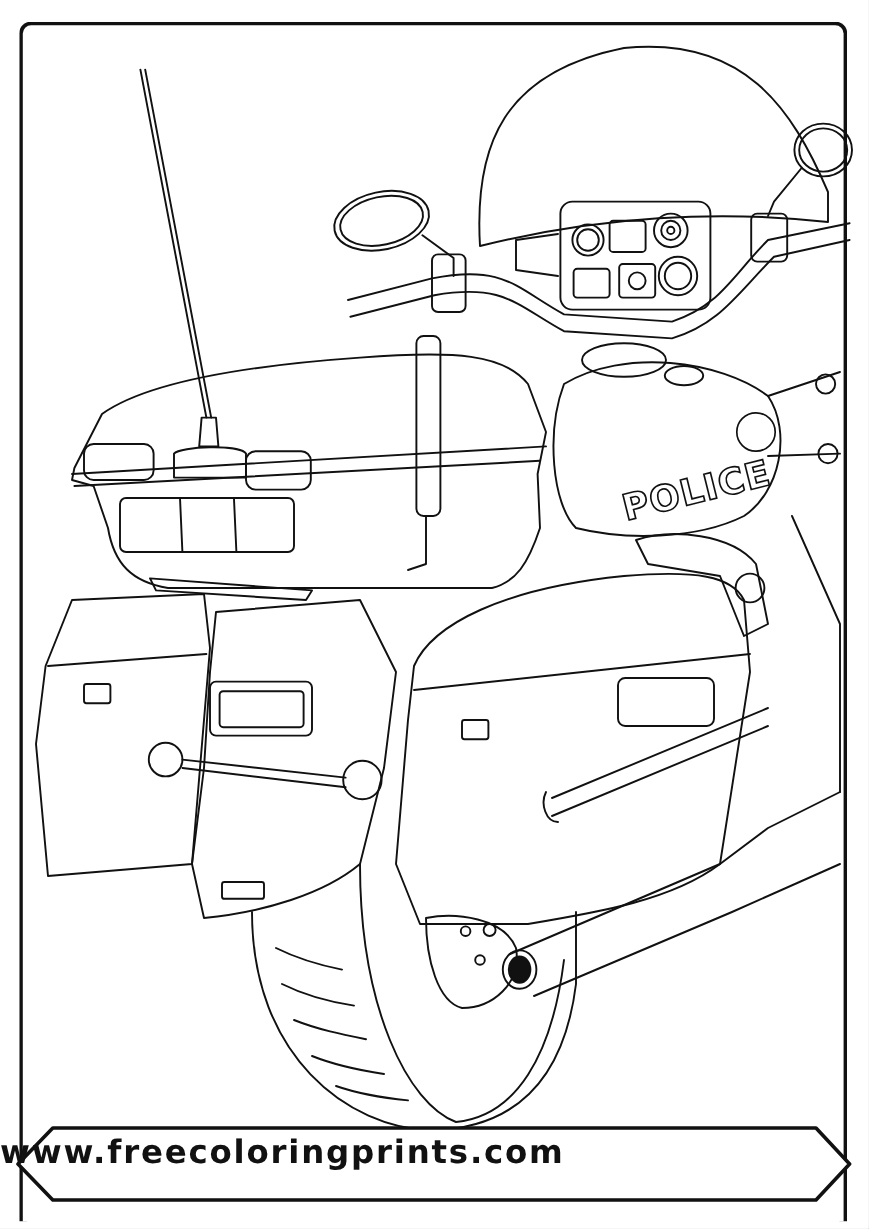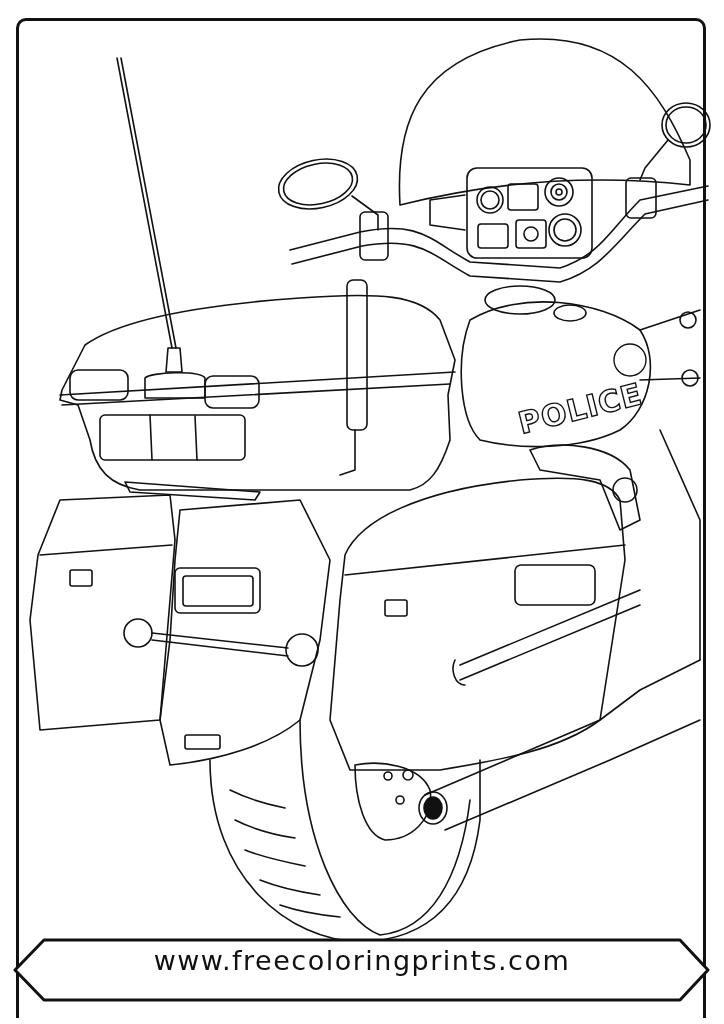--- a/index.html
+++ b/index.html
@@ -1,19 +1,19 @@
 <!DOCTYPE html>
 <html><head>
 <meta charset="utf-8">
 <style>
   html, body { margin:0; padding:0; background:#ffffff; }
   body { width:724px; height:1024px; position:relative; overflow:hidden; font-family:"DejaVu Sans", sans-serif; }
   .page-frame { position:absolute; left:16px; top:18px; width:690px; height:1000px; box-sizing:border-box; border:3px solid #111; border-bottom:none; border-radius:10px 10px 0 0; }
   svg.art { position:absolute; left:0; top:0; }
-  .banner-text { position:absolute; left:0; top:945px; width:724px; text-align:center; font-family:"DejaVu Sans", sans-serif; font-weight:normal; font-size:27px; letter-spacing:1.5px; color:#111; }
+  .banner-text { position:absolute; left:0; top:945px; width:724px; text-align:left; font-family:"DejaVu Sans", sans-serif; font-weight:bold; font-size:27px; letter-spacing:1.5px; color:#111; }
 </style>
 </head>
 <body>
 
 <div class="page-frame"></div>
 
 <svg class="art" width="724" height="1024" viewBox="0 0 724 1024" fill="none" stroke="#111" stroke-width="1.6" stroke-linecap="round" stroke-linejoin="round">
 
   <path d="M400 205 C395 120 420 60 520 40 C620 30 660 90 690 160 L690 185 C600 175 500 180 400 205 Z"></path>
 

